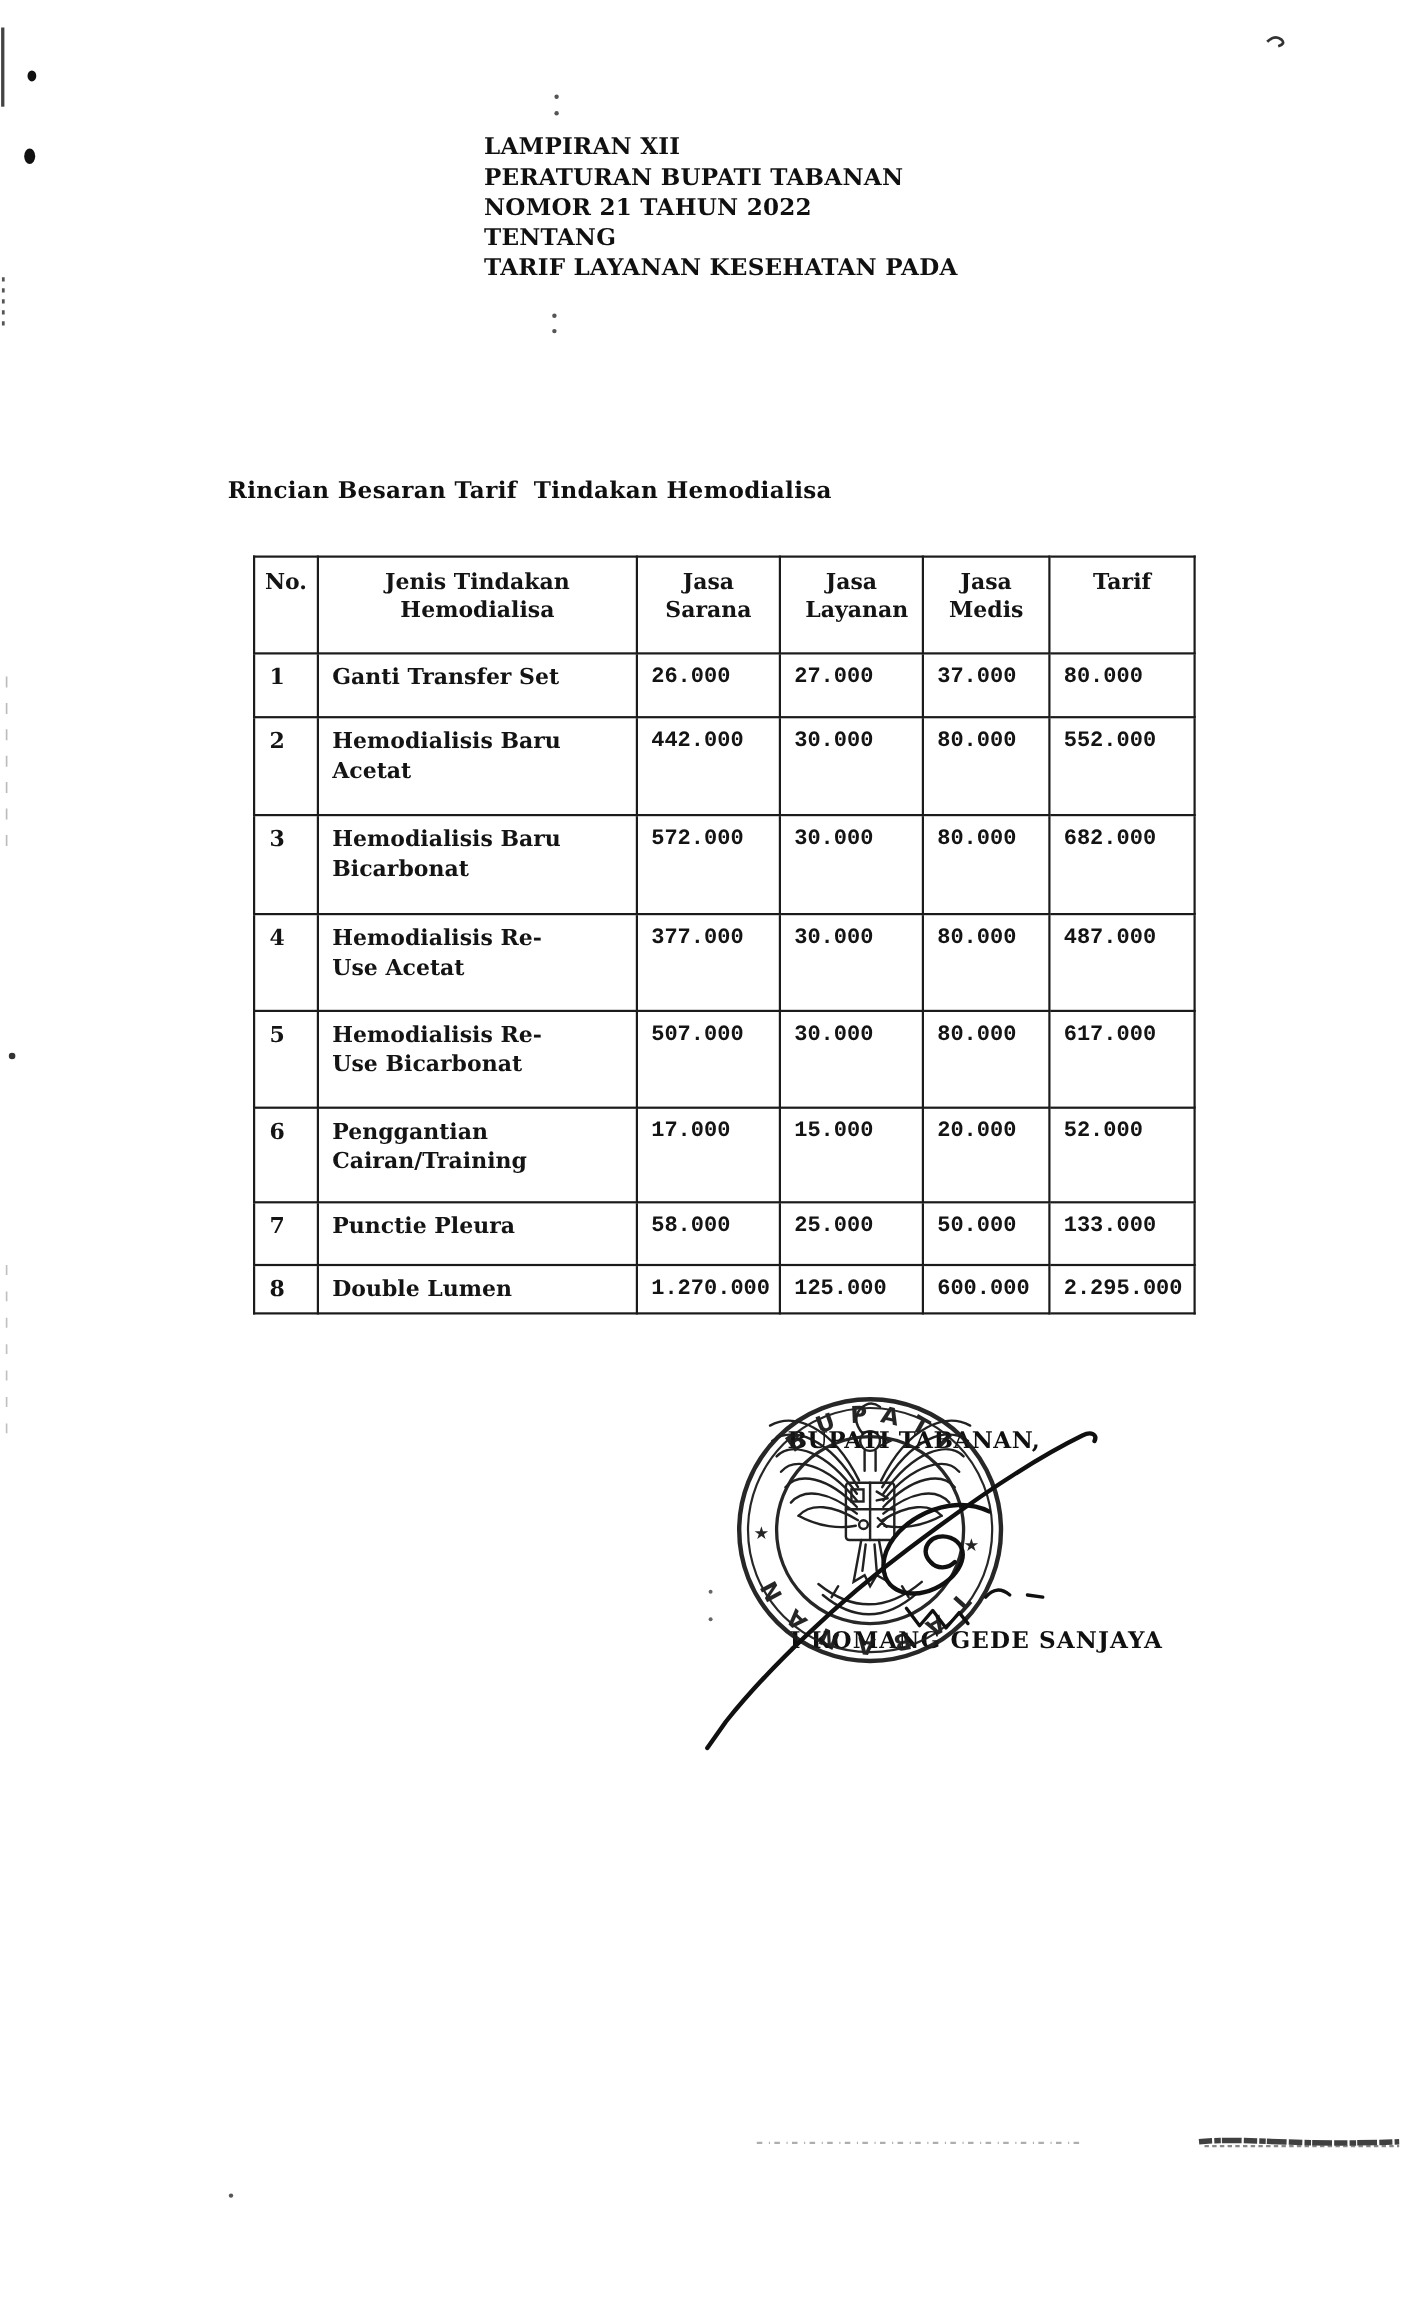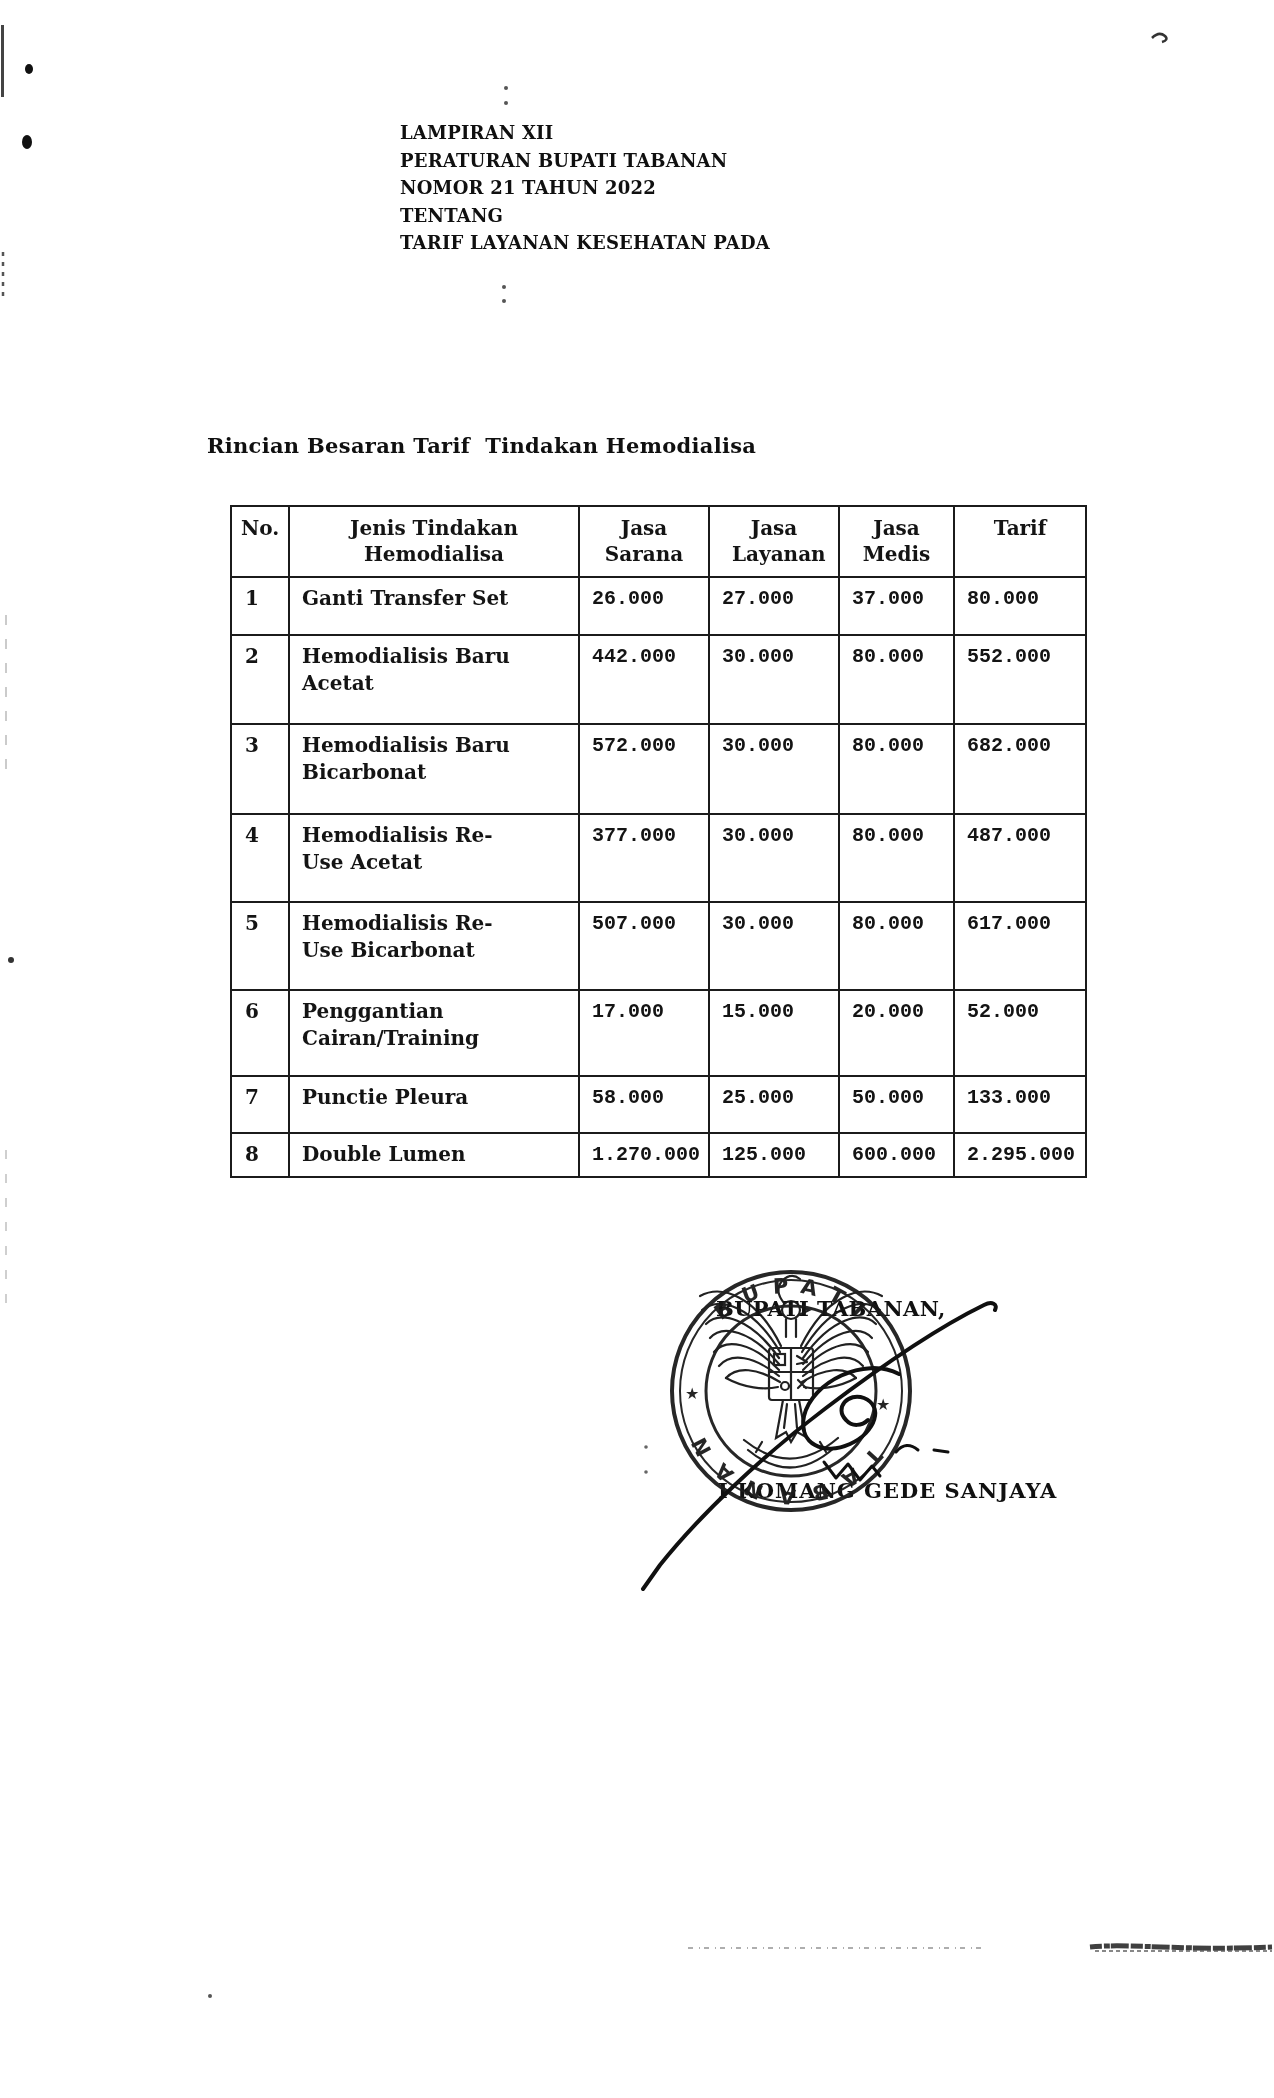--- a/index.html
+++ b/index.html
@@ -7,22 +7,22 @@
     position:relative;
     width:1274px;height:2098px;
     margin:0 auto;
     background:#ffffff;
     overflow:hidden;
     font-family:"DejaVu Serif", serif;
     color:#101010;
   }
   
   .header-block{
-    position:absolute;left:400px;top:119px;
-    font-size:18px;font-weight:700;line-height:27.5px;
+    position:absolute;left:440px;top:119px;
+    font-size:21px;font-weight:700;line-height:27.5px;
     letter-spacing:0.2px;white-space:nowrap;
   }
   
   .table-title{
     position:absolute;left:207px;top:433px;
     font-size:21px;font-weight:700;letter-spacing:0.3px;
     white-space:pre;
   }
   
   table.tariff{
@@ -35,21 +35,21 @@
   table.tariff col.c-jenis{width:290px;}
   table.tariff col.c-sarana{width:130px;}
   table.tariff col.c-layanan{width:130px;}
   table.tariff col.c-medis{width:115px;}
   table.tariff col.c-tarif{width:132px;}
   table.tariff th, table.tariff td{
     border:2.5px solid #1b1b1b;
     vertical-align:top;
     padding:0;
   }
-  table.tariff thead tr{height:71px;}
+  table.tariff thead tr{height:88px;}
   table.tariff th{
     font-weight:700;font-size:20px;line-height:26px;
     text-align:center;padding-top:8px;
   }
   table.tariff th .hdr{display:inline-block;}
   table.tariff th:nth-child(2) .hdr{max-width:180px;}
   table.tariff th:nth-child(3) .hdr,
   table.tariff th:nth-child(4) .hdr,
   table.tariff th:nth-child(5) .hdr,
   table.tariff th:nth-child(6) .hdr{max-width:84px;}

